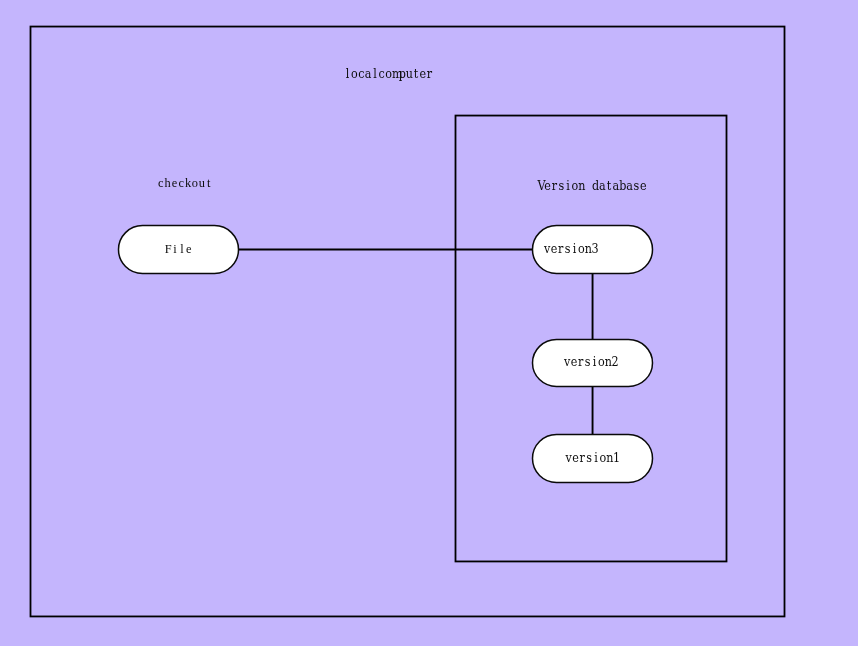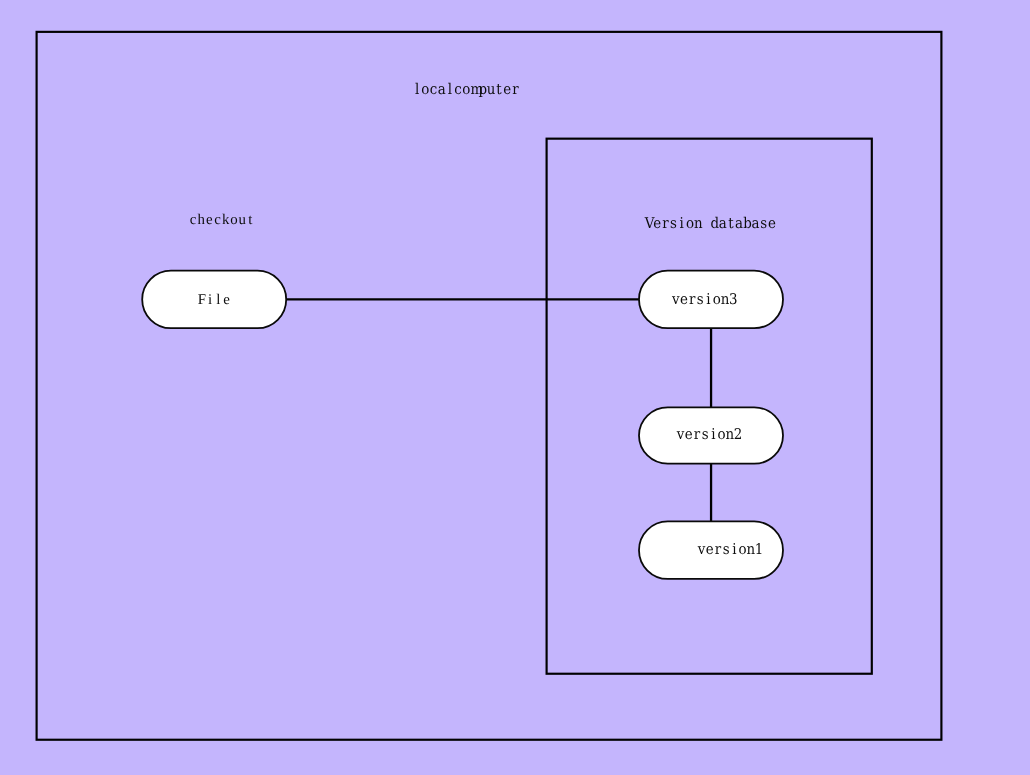--- a/index.html
+++ b/index.html
@@ -67,16 +67,16 @@
     <rect x="532.5" y="225.6" width="120" height="47.9" rx="24" ry="24" fill="#ffffff" stroke="#0a0a0a" stroke-width="1.5"></rect>
     <rect x="532.5" y="339.5" width="120" height="46.9" rx="24" ry="24" fill="#ffffff" stroke="#0a0a0a" stroke-width="1.5"></rect>
     <rect x="532.5" y="434.55" width="120" height="47.9" rx="24" ry="24" fill="#ffffff" stroke="#0a0a0a" stroke-width="1.5"></rect>
   </svg>
 
   <div class="label" style="left:344.2px; top:68.3px;"><span>l</span><span>o</span><span>c</span><span>a</span><span>l</span><span>c</span><span>o</span><span>m</span><span>p</span><span>u</span><span>t</span><span>e</span><span>r</span></div>
   <div class="label" style="left:157.4px; top:177.3px;font-family:Liberation Serif, serif;"><span>c</span><span>h</span><span>e</span><span>c</span><span>k</span><span>o</span><span>u</span><span>t</span></div>
   <div class="label" style="left:537.4px; top:180px;"><span>V</span><span>e</span><span>r</span><span>s</span><span>i</span><span>o</span><span>n</span><span> </span><span>d</span><span>a</span><span>t</span><span>a</span><span>b</span><span>a</span><span>s</span><span>e</span></div>
 
   <div class="node-label" style="left:118.5px; top:243.4px; width:120px;font-family:Liberation Serif, serif;"><span>F</span><span>i</span><span>l</span><span>e</span></div>
-  <div class="node-label" style="left:519px; top:243.4px; width:136px;"><span>v</span><span>e</span><span>r</span><span>s</span><span>i</span><span>o</span><span>n</span><span>3</span></div>
+  <div class="node-label" style="left:503px; top:243.4px; width:136px;"><span>v</span><span>e</span><span>r</span><span>s</span><span>i</span><span>o</span><span>n</span><span>3</span></div>
   <div class="node-label" style="left:533px; top:356.3px; width:116px;"><span>v</span><span>e</span><span>r</span><span>s</span><span>i</span><span>o</span><span>n</span><span>2</span></div>
-  <div class="node-label" style="left:532.5px; top:452.2px; width:120px;margin-left:16px;"><span>v</span><span>e</span><span>r</span><span>s</span><span>i</span><span>o</span><span>n</span><span>1</span></div>
+  <div class="node-label" style="left:532.5px; top:452.2px; width:120px;"><span>v</span><span>e</span><span>r</span><span>s</span><span>i</span><span>o</span><span>n</span><span>1</span></div>
 </div>
 
 </body></html>

